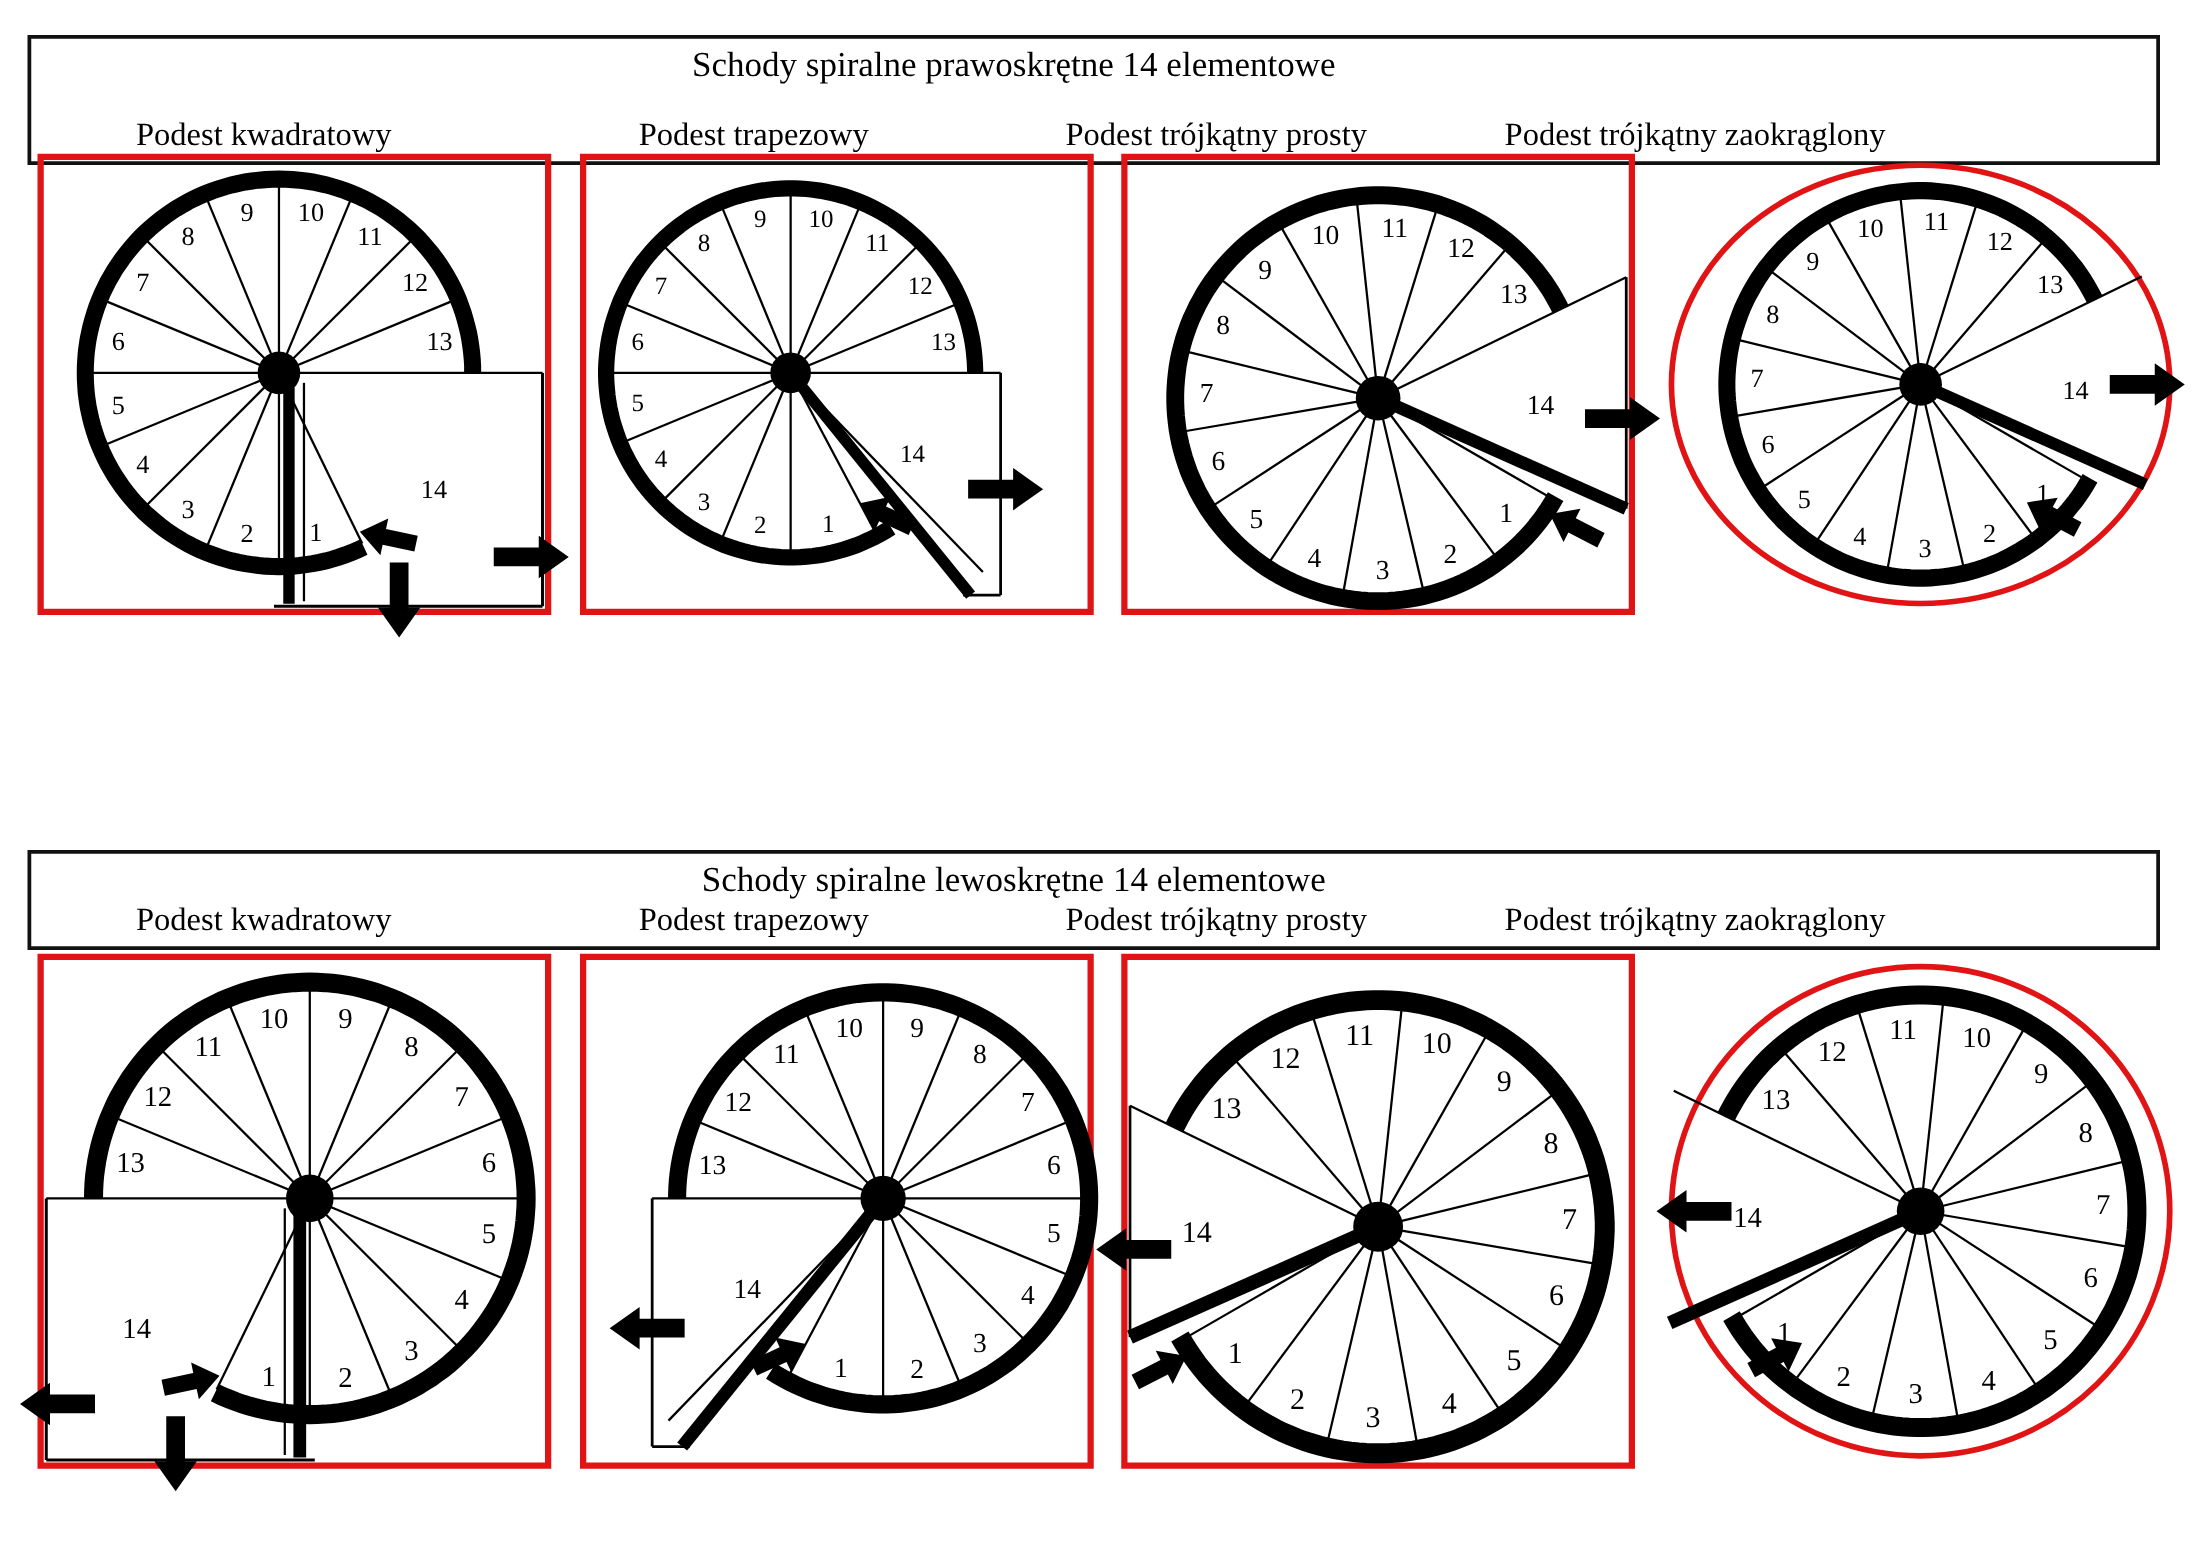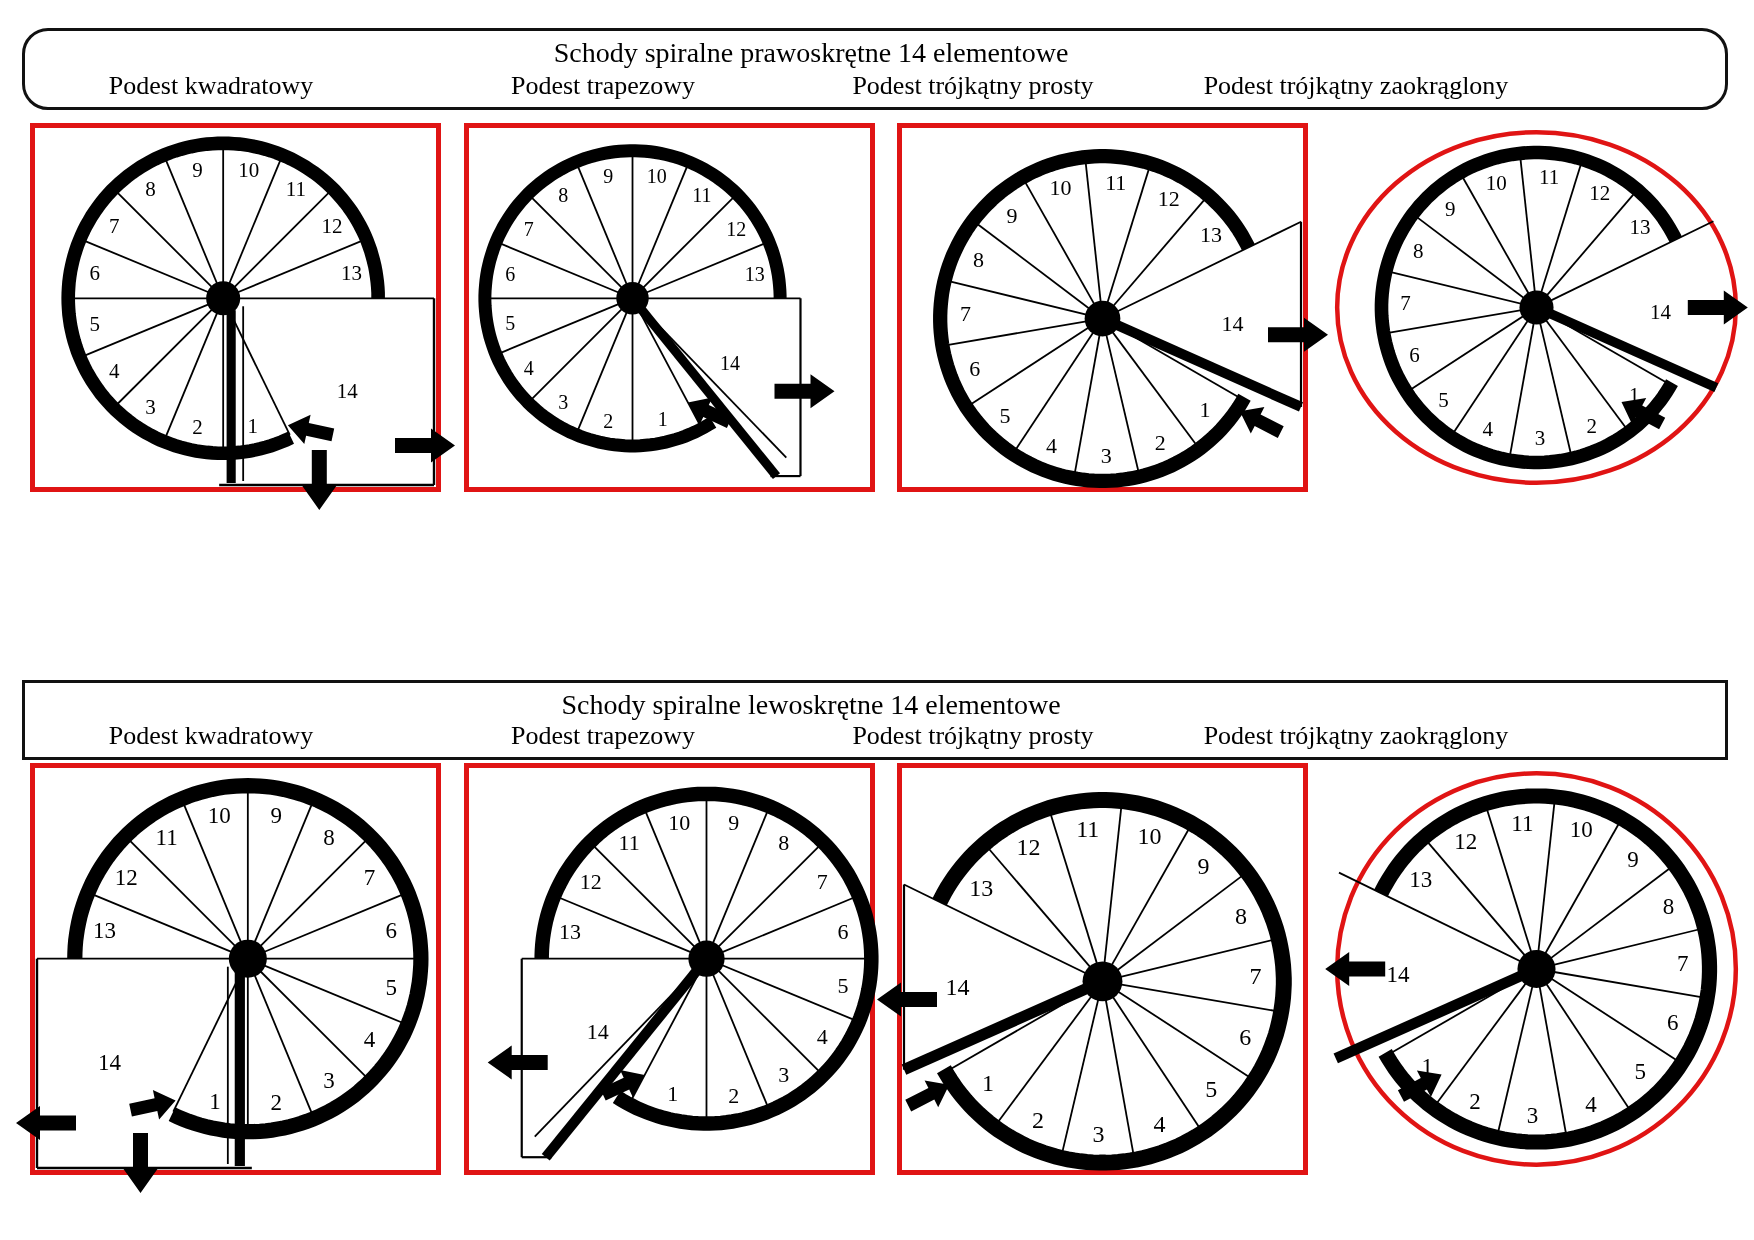--- a/index.html
+++ b/index.html
@@ -9,21 +9,21 @@
   .header-title{position:absolute;left:786px;transform:translateX(-50%);top:6px;font-size:28px;white-space:nowrap;}
   .col-label{position:absolute;bottom:6px;transform:translateX(-50%);font-size:26px;white-space:nowrap;text-align:center;}
   .panel{position:absolute;}
   svg{overflow:visible;display:block;}
 </style>
 </head>
 <body>
 
 <div id="canvas">
 
-  <div class="header-box" style="top:28px;height:82px;border-radius:26px;">
+  <div class="header-box" style="top:28px;height:104px;">
     <div class="header-title">Schody spiralne prawoskrętne 14 elementowe</div>
     <div class="col-label" style="left:186px;">Podest kwadratowy</div>
     <div class="col-label" style="left:578px;">Podest trapezowy</div>
     <div class="col-label" style="left:948px;">Podest trójkątny prosty</div>
     <div class="col-label" style="left:1331px;">Podest trójkątny zaokrąglony</div>
   </div>
 
   <div class="header-box" style="top:680px;height:80px;">
     <div class="header-title">Schody spiralne lewoskrętne 14 elementowe</div>
     <div class="col-label" style="left:186px;">Podest kwadratowy</div>

